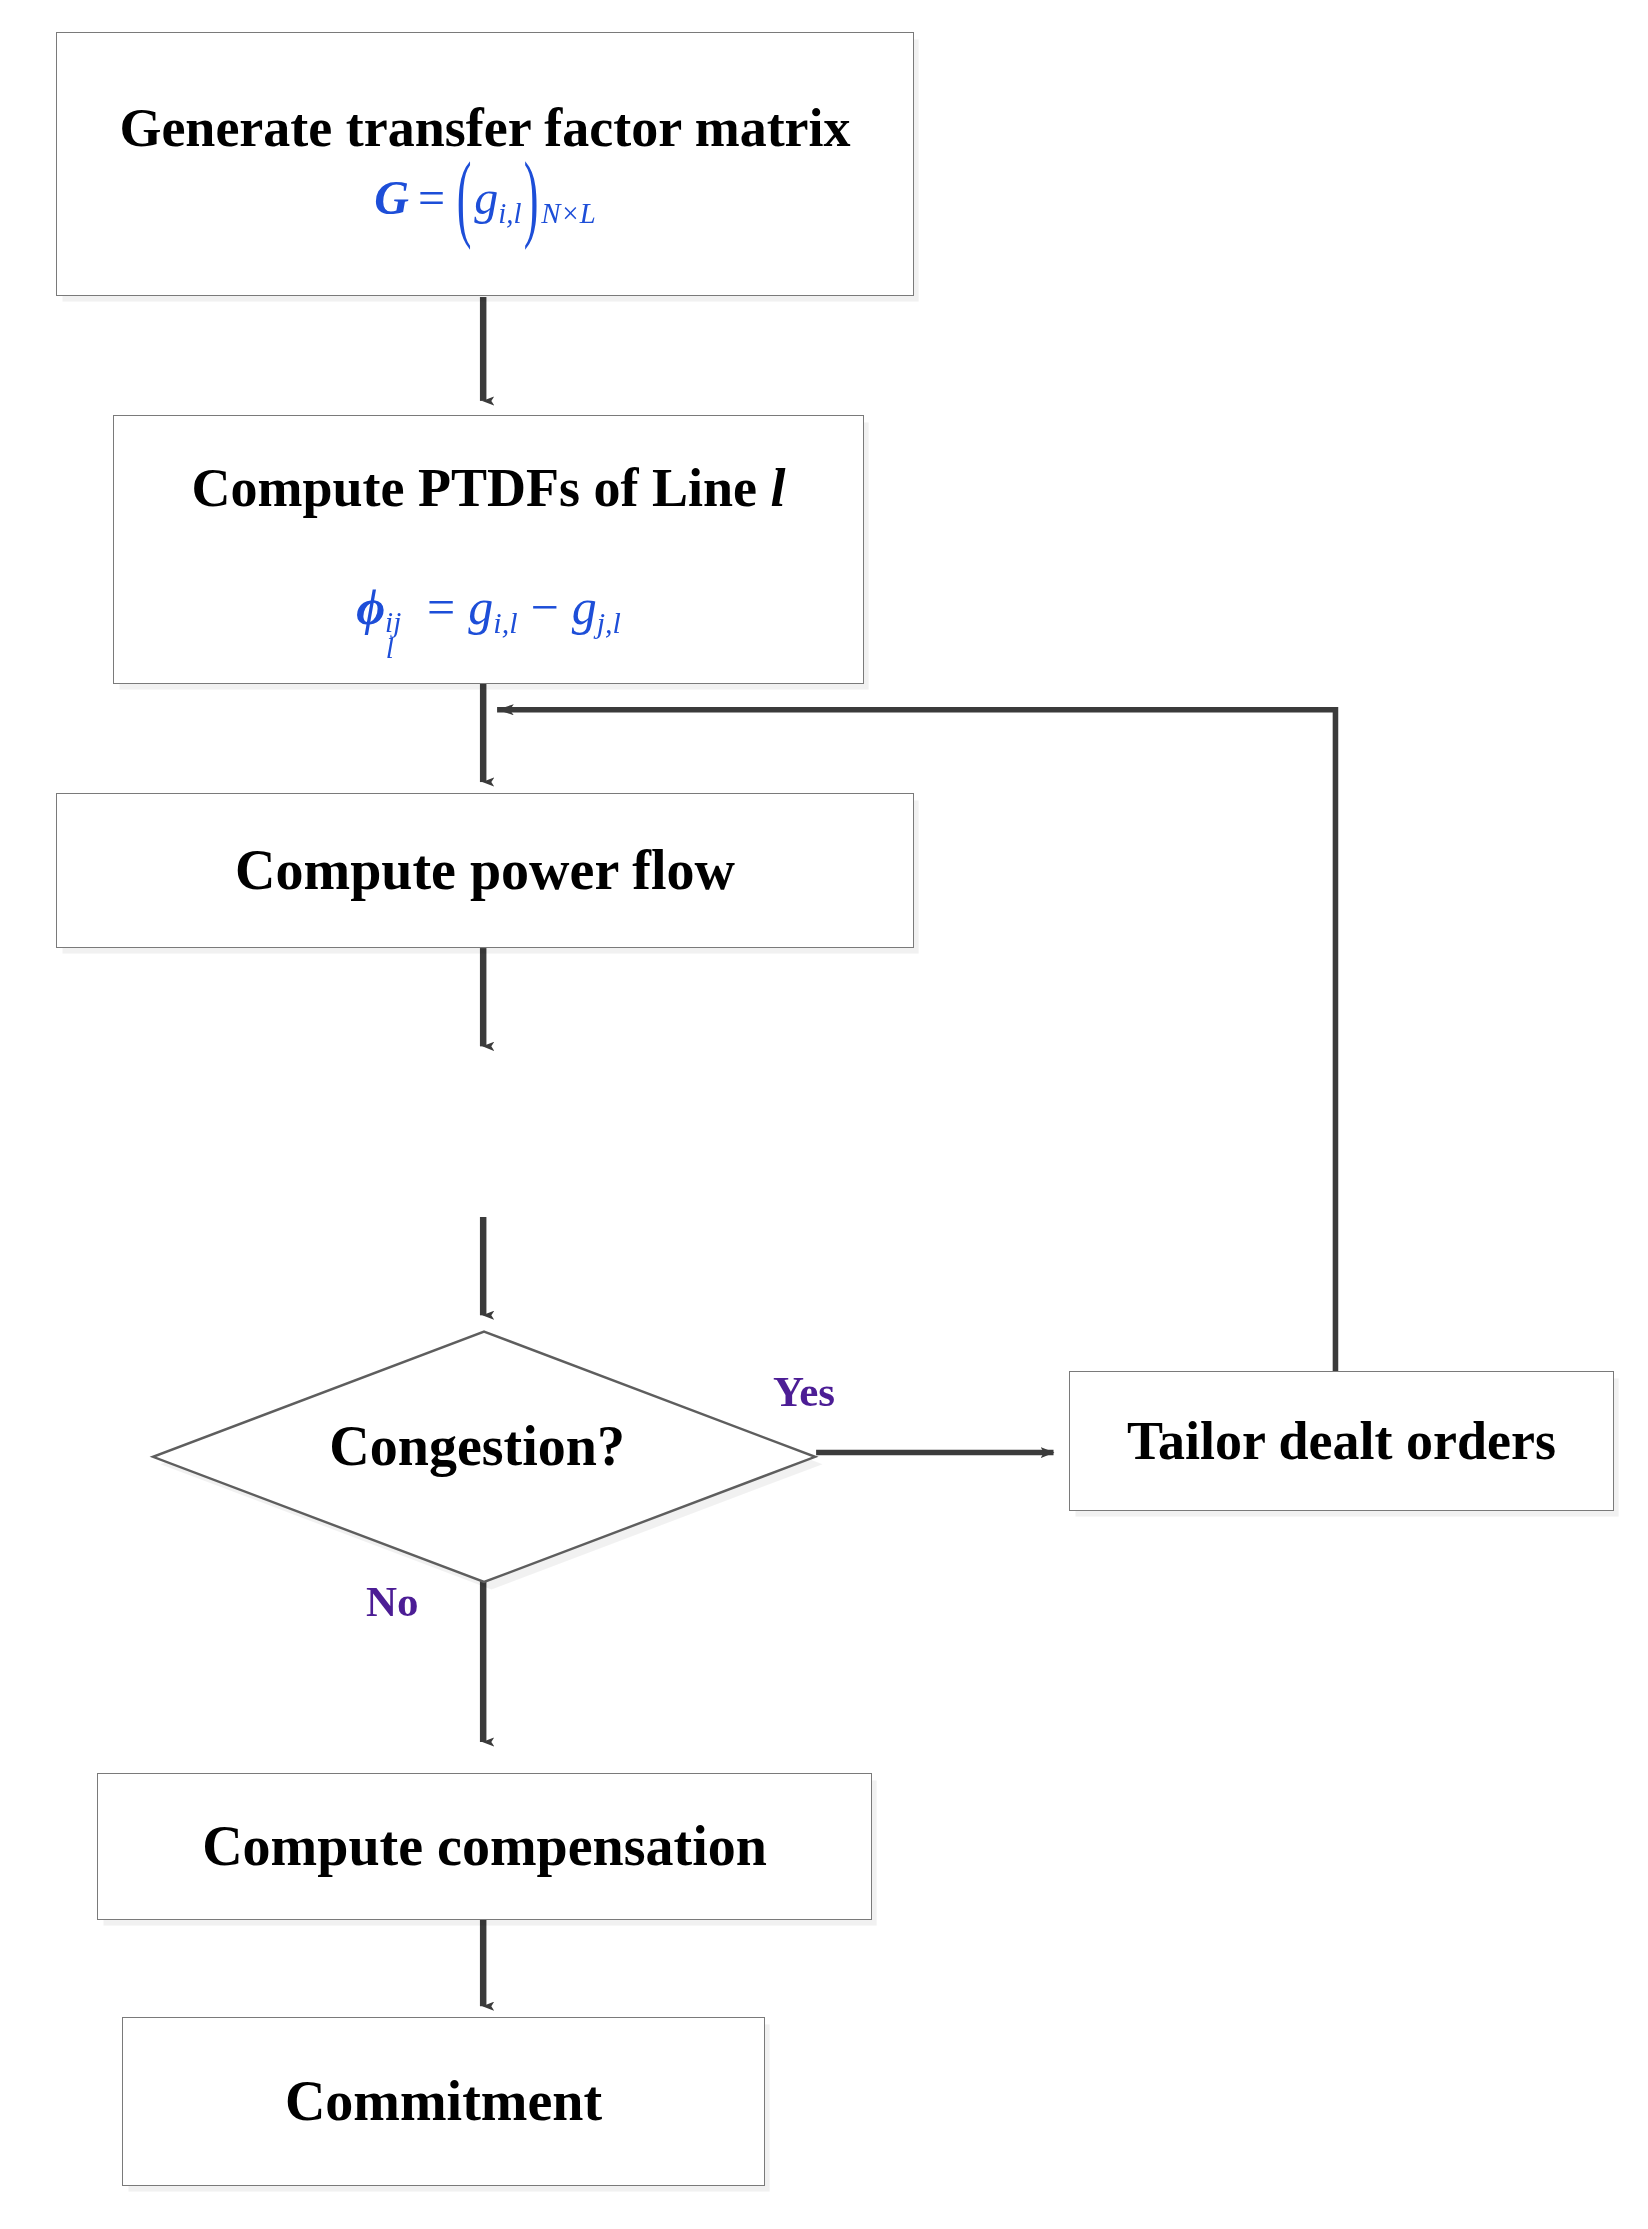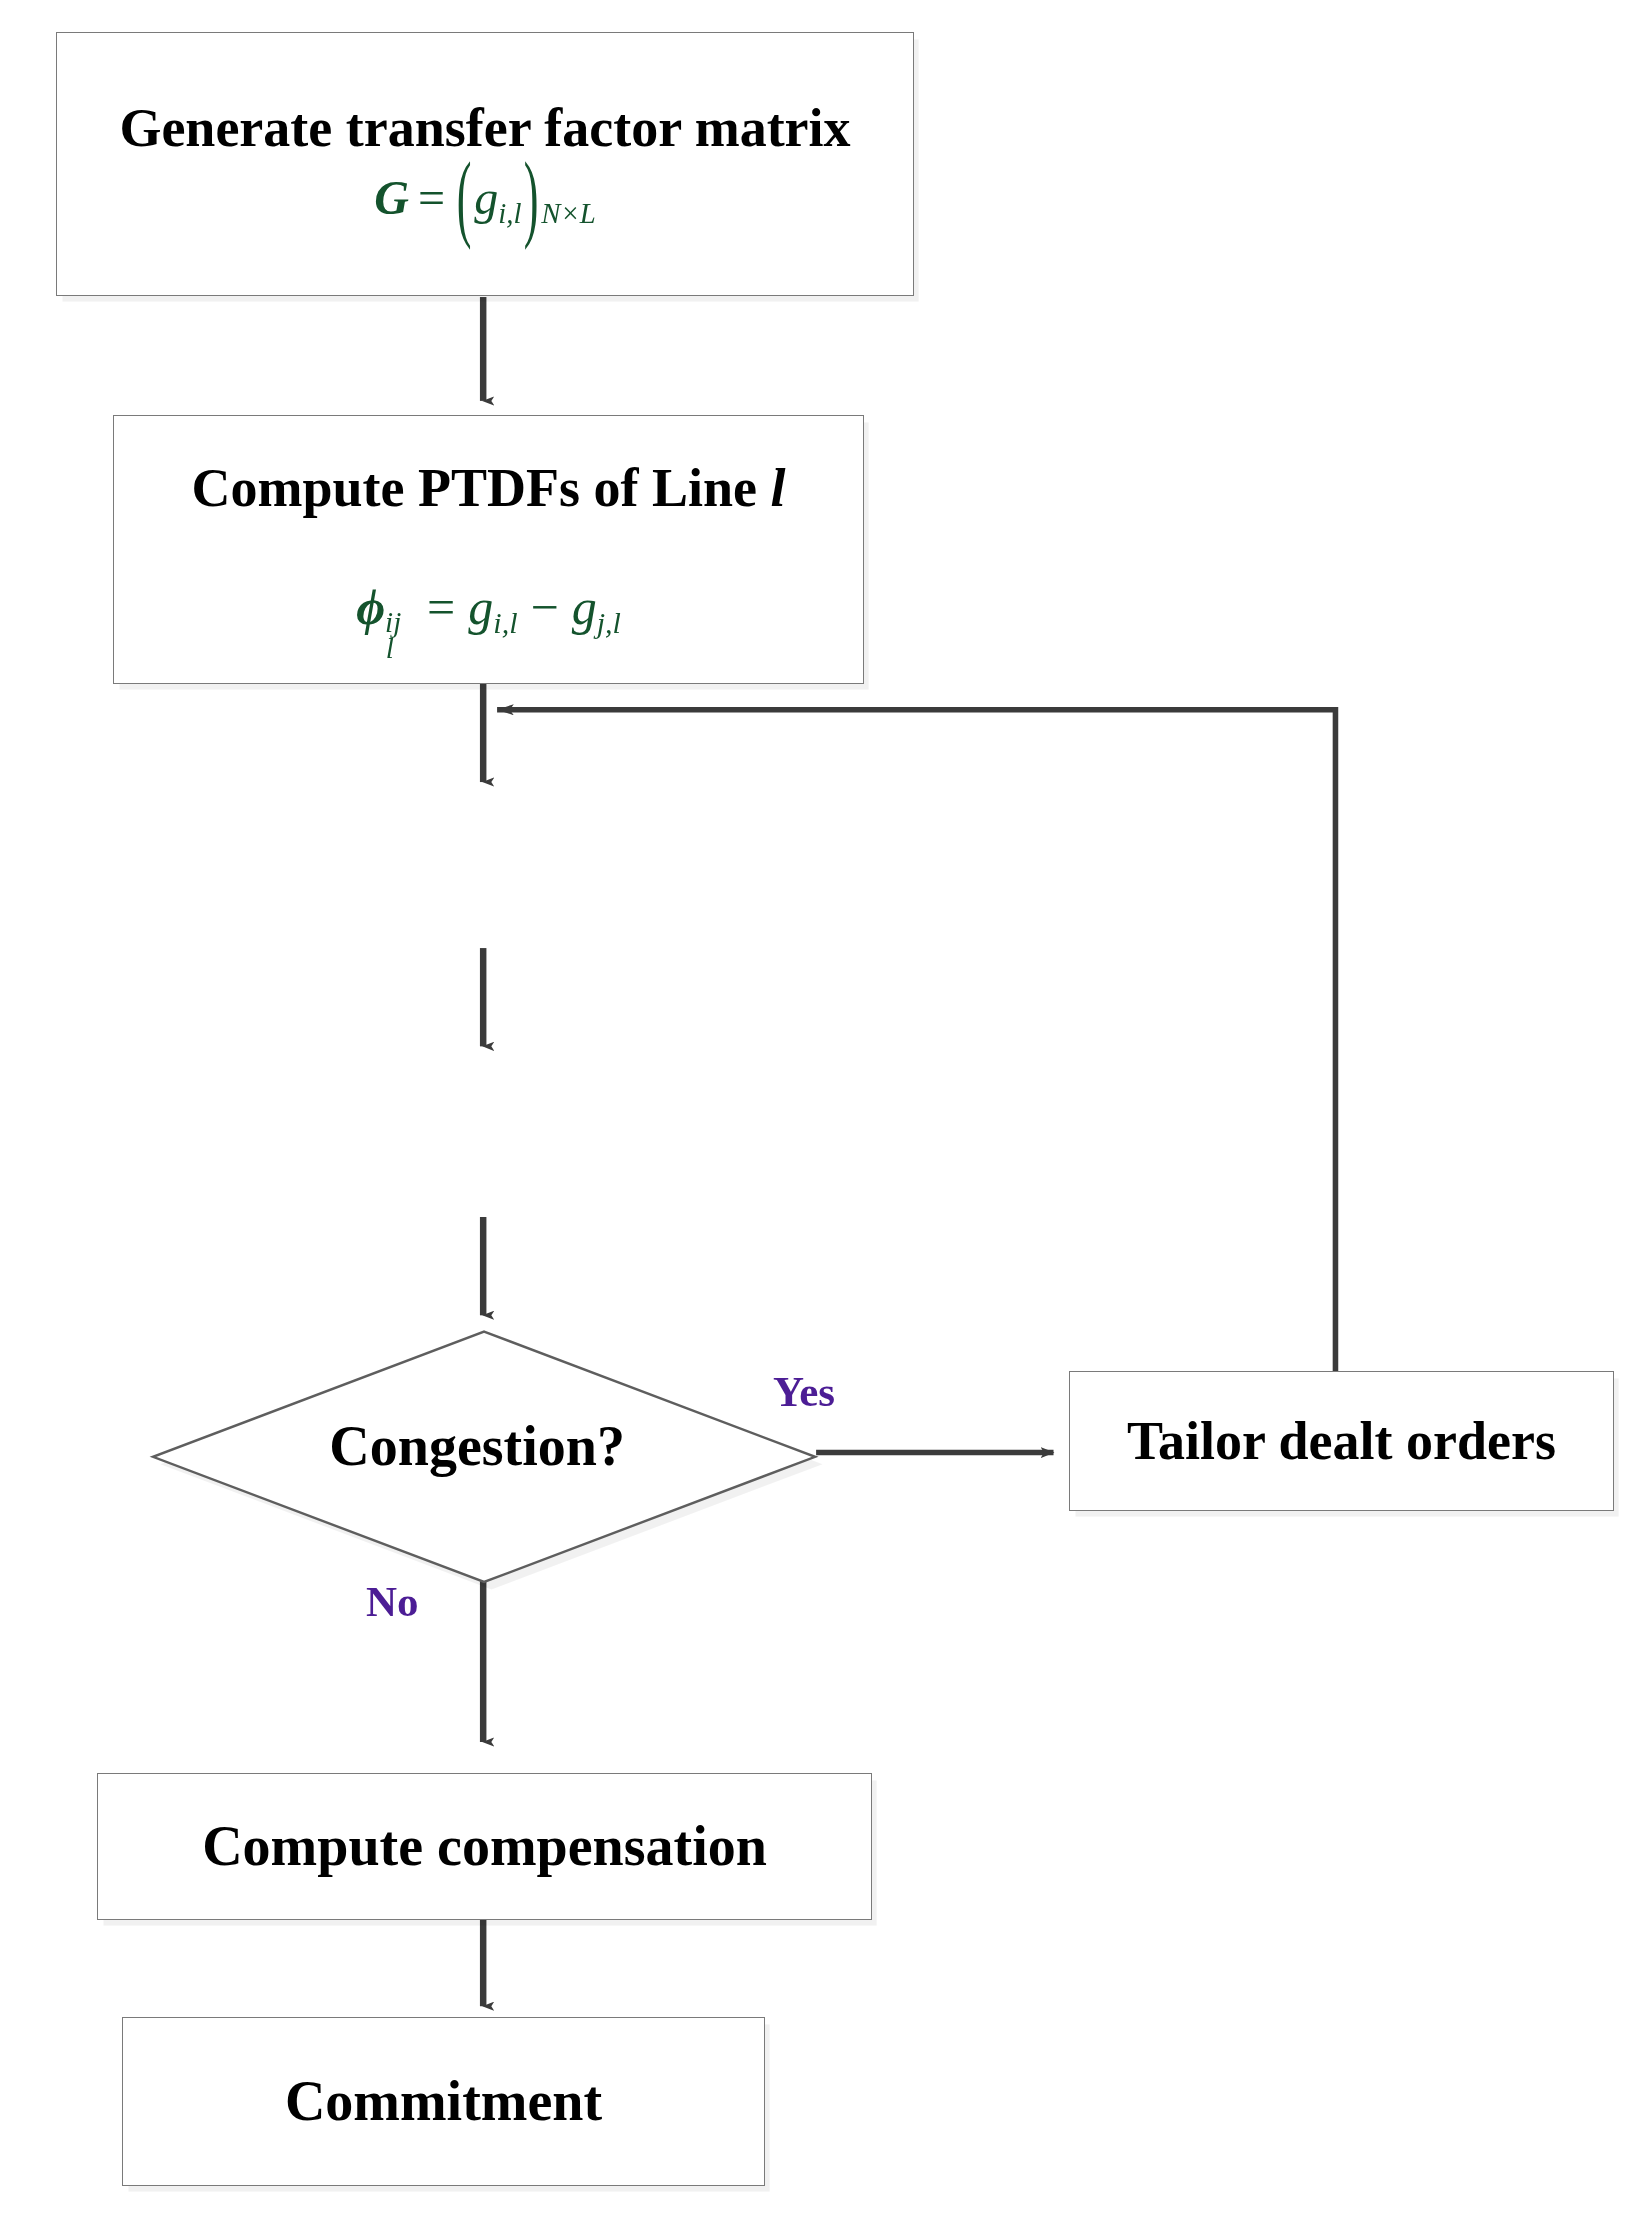--- a/index.html
+++ b/index.html
@@ -78,21 +78,21 @@
     position: absolute;
     font-weight: bold;
     color: #4c1d95;
     white-space: nowrap;
   }
 
   
   .math {
     display: inline-block;
     white-space: nowrap;
-    color: #14532d;
+    color: #1d4ed8;
     font-family: "Liberation Serif", "DejaVu Serif", serif;
   }
   .math .it     { font-style: italic; }
   .math .bi     { font-style: italic; font-weight: bold; }
   .math .op     { font-style: normal; font-weight: normal; }
   .math .paren  {
     display: inline-block;
     font-style: normal;
     transform: scaleY(2.05) scaleX(0.92);
     transform-origin: center;
@@ -149,20 +149,23 @@
 
   <div class="node" style="left:113px; top:415px; width:751px; height:269px;gap:45px;">
     <div class="label" style="font-size:54px; margin-bottom:15px;">
       <span>Compute PTDFs of Line </span><span class="it" style="font-style:italic;">l</span>
     </div>
     <div class="math" style="font-size:50px;">
       <span class="bi" style="font-weight:bold;">ϕ</span><span style="display:inline-block; vertical-align:baseline; position:relative; width:0.62em;"><sup style="position:absolute; left:0; top:-0.62em; font-size:0.58em; font-style:italic;">ij</sup><sub style="position:absolute; left:0.02em; top:0.30em; font-size:0.58em; font-style:italic;">l</sub></span><span class="op" style="margin:0 13px 0 11px;">=</span><span class="it">g</span><sub>i,l</sub><span class="op" style="margin:0 13px;">−</span><span class="it">g</span><sub>j,l</sub>
     </div>
   </div>
 
+  <div class="node" style="left:56px; top:793px; width:858px; height:155px;">
+    <div class="label" style="font-size:56px;">Compute power flow</div>
+  </div>
 
 
   <div class="diamond-wrap" style="left:153px; top:1326px; width:663px; height:252px;">
     <svg width="677" height="269" viewBox="0 0 730 290" xmlns="http://www.w3.org/2000/svg">
       <polygon points="365,14 722,149 365,284 8,149" fill="rgba(0,0,0,0.055)" stroke="none"></polygon>
       <polygon points="357,6 714,141 357,276 0,141" fill="#ffffff" stroke="#5e5e5e" stroke-width="2.6"></polygon>
     </svg>
     <div class="diamond-label" style="font-size:56px; margin-left:-7.4px; margin-top:-5.6px;">Congestion?</div>
   </div>
 

